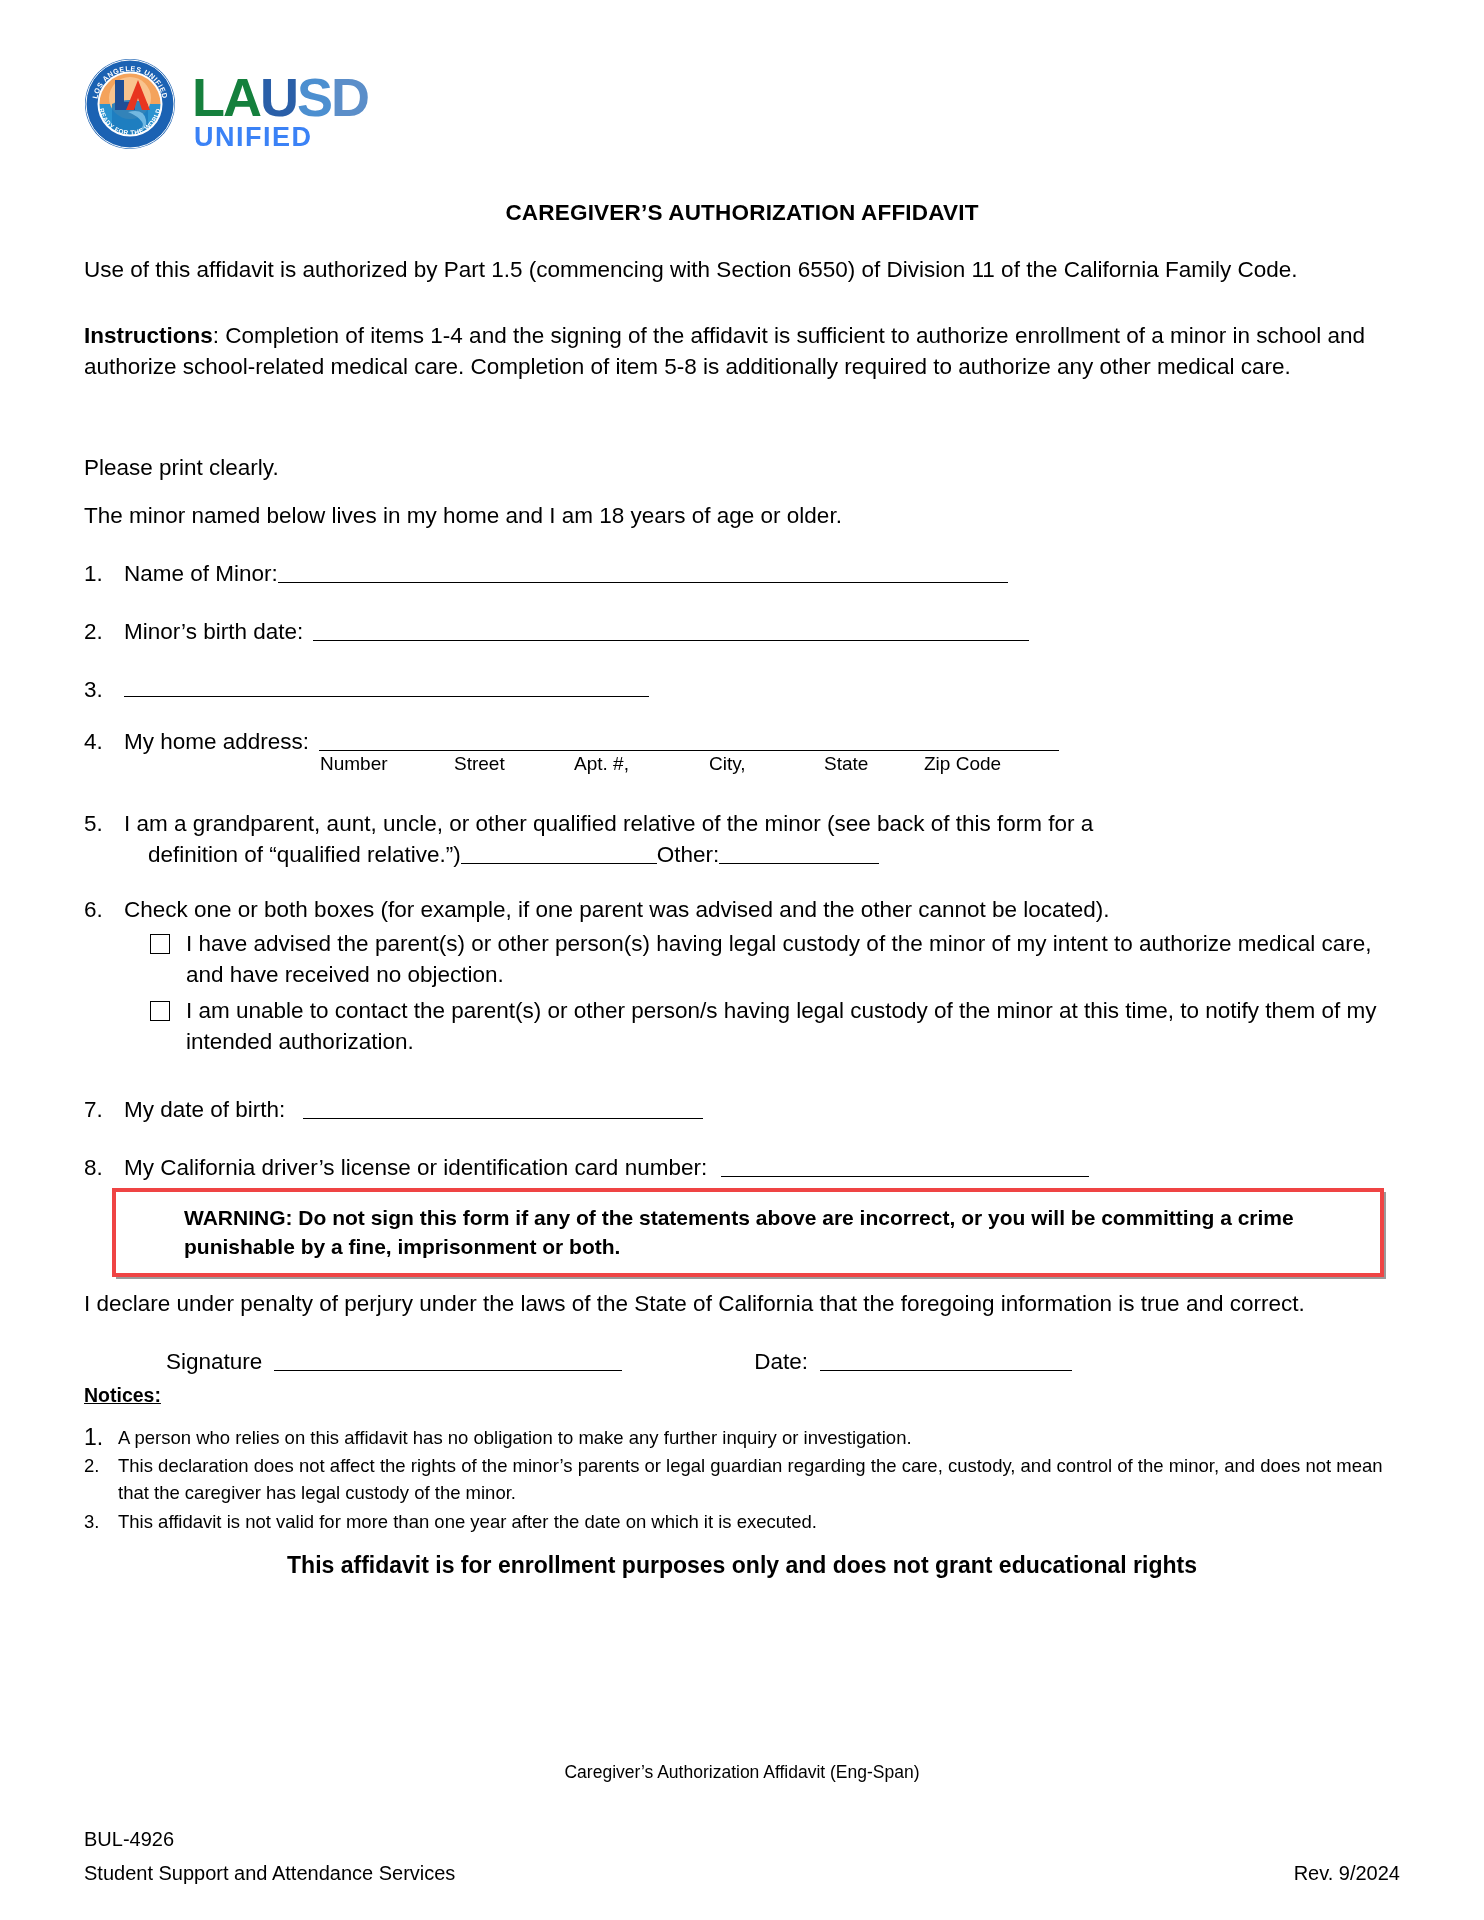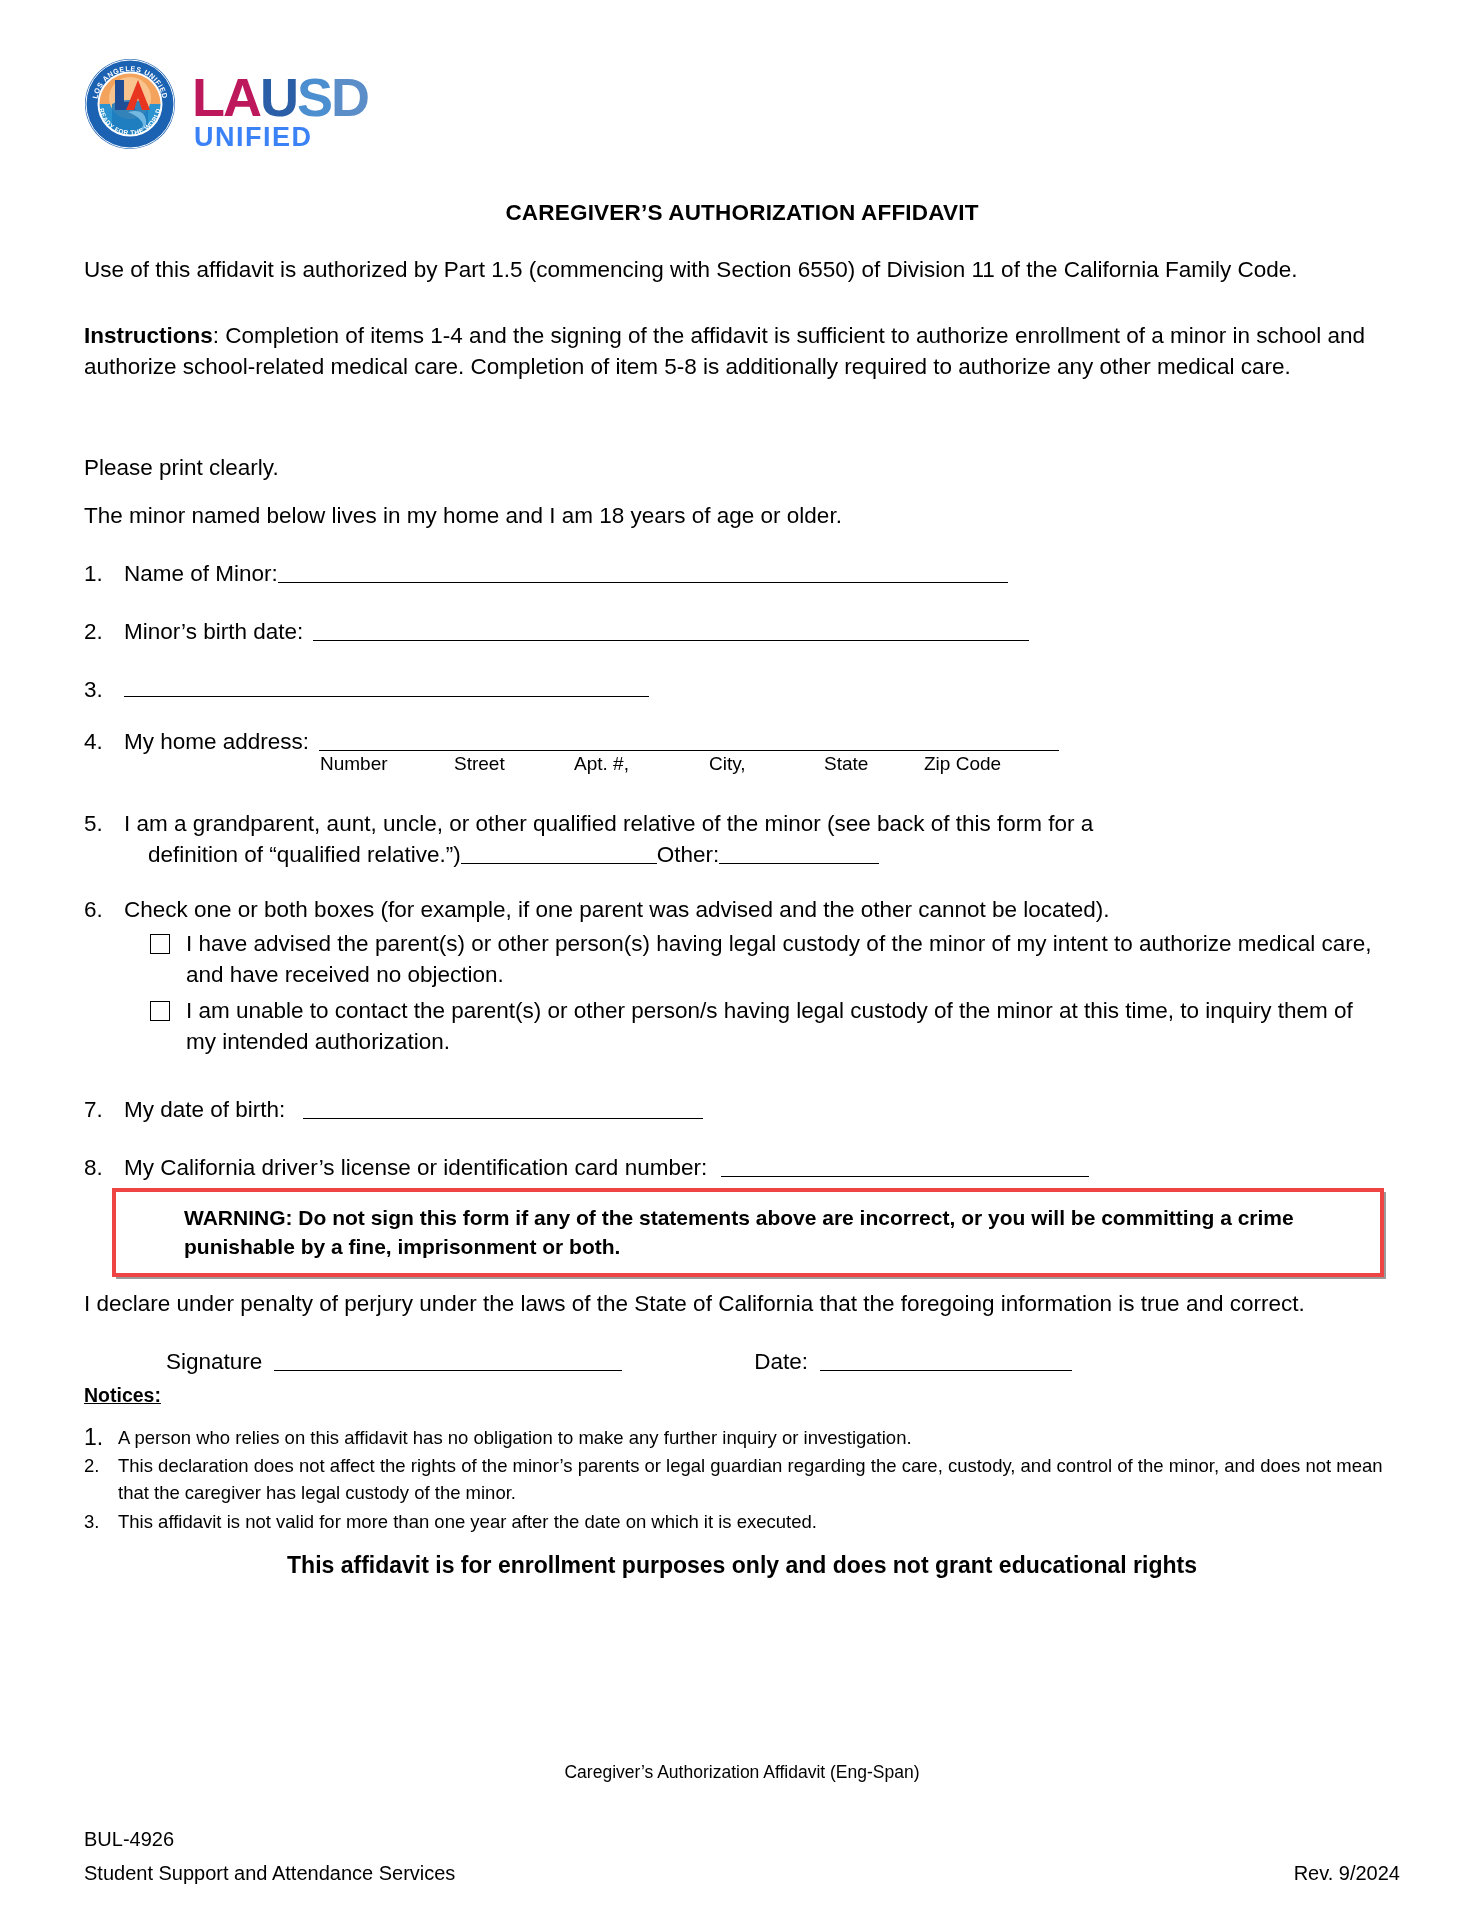--- a/index.html
+++ b/index.html
@@ -47,21 +47,21 @@
     position: absolute;
     left: 0;
     top: 12px;
     font-family: "Liberation Sans", sans-serif;
     font-weight: bold;
     font-size: 54px;
     letter-spacing: -2px;
     line-height: 1;
     white-space: nowrap;
   }
-  .wm-la { color: #be185d; }
+  .wm-la { color: #15803d; }
   .wm-u  { color: #2a5fa8; }
   .wm-s  { color: #4c8fd0; }
   .wm-d  { color: #5b8ec9; }
   .wm-sub {
     position: absolute;
     left: 2px;
     top: 66px;
     font-weight: bold;
     font-size: 27px;
     letter-spacing: 1.5px;
@@ -349,21 +349,21 @@
   <div class="item" style="top:894px;">
     <span class="num">6.</span>
     <span class="itemtext">
       <div>Check one or both boxes (for example, if one parent was advised and the other cannot be located).</div>
       <div class="cbrow" style="padding-left:26px; margin-top:3px;">
         <span class="checkbox"></span>
         <span style="width:1200px;">I have advised the parent(s) or other person(s) having legal custody of the minor of my intent to authorize medical care, and have received no objection.</span>
       </div>
       <div class="cbrow" style="padding-left:26px; margin-top:5px;">
         <span class="checkbox"></span>
-        <span style="width:1200px;">I am unable to contact the parent(s) or other person/s having legal custody of the minor at this time, to inquiry them of my intended authorization.</span>
+        <span style="width:1200px;">I am unable to contact the parent(s) or other person/s having legal custody of the minor at this time, to notify them of my intended authorization.</span>
       </div>
     </span>
   </div>
 
   <div class="item" style="top:1094px;">
     <span class="num">7.</span>
     <span class="itemtext rowline">
       <span>My date of birth:</span>
       <span class="fill" style="width:400px; margin-left:18px;"></span>
     </span>

